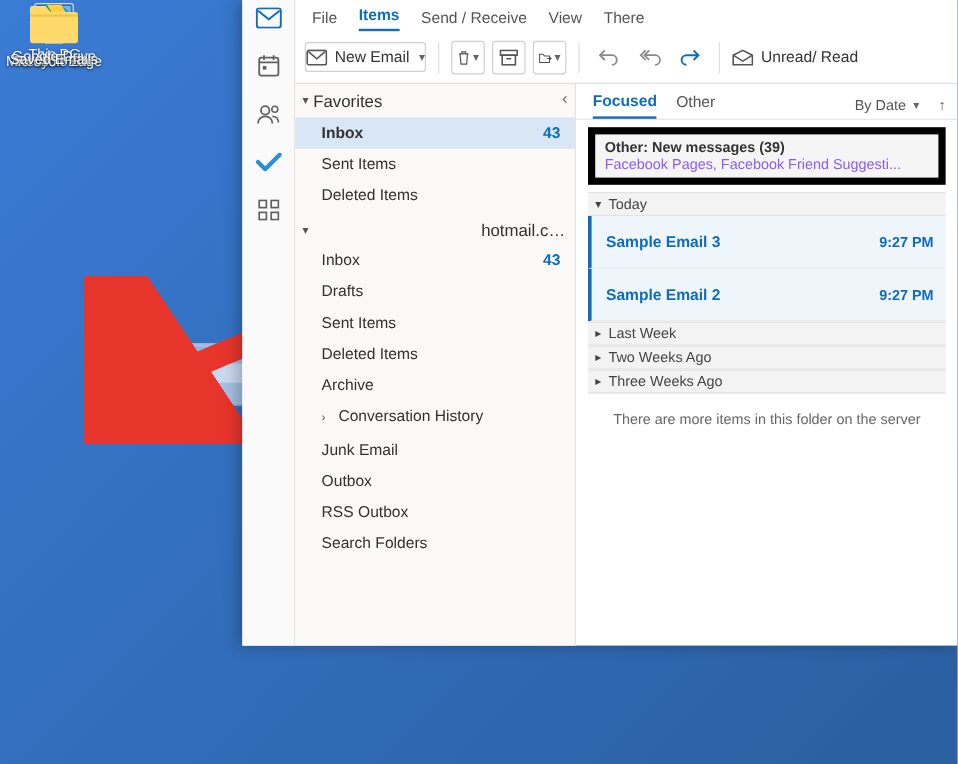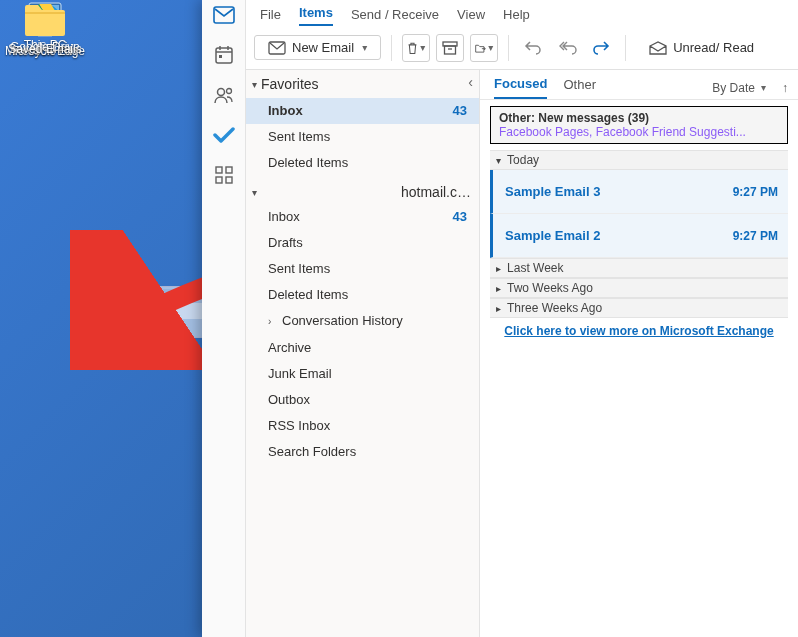--- a/index.html
+++ b/index.html
@@ -4,34 +4,34 @@
 <style>
   * { box-sizing: border-box; margin: 0; padding: 0; font-family: "Segoe UI", Tahoma, sans-serif; }
   body { width: 798px; height: 637px; overflow: hidden; background: linear-gradient(135deg,#3a7bd5,#2a5fa0); position: relative; }
   
   
   .desktop { position: absolute; left:0; top:0; width: 202px; height:637px; }
   .desktop-icon { position:absolute; width:90px; text-align:center; color:#fff; font-size:12px; text-shadow:0 1px 2px rgba(0,0,0,.8); }
   .desktop-icon .ico { display:block; margin:0 auto 4px; }
   
   
-  .outlook { position:absolute; left:202px; top:0; right:0; height:637px; background:#fff; display:flex; flex-direction:row; box-shadow:-4px 0 12px rgba(0,0,0,.25); }
+  .outlook { position:absolute; left:202px; top:0; right:0; height:538px; background:#fff; display:flex; flex-direction:row; box-shadow:-4px 0 12px rgba(0,0,0,.25); }
   
   .vrail { width:44px; background:#fafafa; border-right:1px solid #e3e3e3; display:flex; flex-direction:column; align-items:center; padding-top:4px; gap:18px; }
   .vrail .rail-ic { width:22px; height:22px; display:flex; align-items:center; justify-content:center; color:#606060; position:relative; }
   .vrail .rail-ic.active { color:#0f6cbd; }
   
   .main { flex:1; display:flex; flex-direction:column; min-width:0; }
   
   .menubar { height:26px; display:flex; align-items:flex-end; gap:18px; padding:0 14px; font-size:13px; color:#555; }
   .menubar span { padding-bottom:4px; cursor:default; }
   .menubar span.active { color:#0f6cbd; border-bottom:2px solid #0f6cbd; font-weight:600; }
   
   .toolbar { height:44px; border-bottom:1px solid #e1e1e1; display:flex; align-items:center; padding:0 8px; gap:6px; font-size:13px; color:#333; }
-  .tbtn { display:flex; align-items:center; gap:6px; padding:4px 13px; border:1px solid #d0d0d0; border-radius:3px; background:#fff; }
+  .tbtn { display:flex; align-items:center; gap:6px; padding:4px 0; border:1px solid #d0d0d0; border-radius:3px; background:#fff; }
   .tic { width:28px; height:28px; display:flex; align-items:center; justify-content:center; color:#555; border-radius:3px; }
   .tic.bord { border:1px solid #d0d0d0; padding:0 4px;}
   .tsep { width:1px; height:26px; background:#e0e0e0; margin:0 4px;}
   .chev { font-size:10px; color:#666; margin-left:2px;}
   
   .body-split { flex:1; display:flex; min-height:0; }
   
   
   .folders { width:234px; border-right:1px solid #e3e3e3; background:#faf9f8; font-size:13px; color:#323130; position:relative; overflow:hidden;}
   .fold-head { display:flex; align-items:center; padding:6px 8px 6px 6px; font-size:14px; color:#323130; }
@@ -46,21 +46,21 @@
   .acct-head .tri { font-size:10px; color:#555; }
   
   
   .msgs { flex:1; display:flex; flex-direction:column; min-width:0; font-size:13px;}
   .tabs-row { display:flex; align-items:center; padding:6px 10px 0 14px; gap:16px; border-bottom:1px solid #e6e6e6;}
   .tabs-row .tab { padding-bottom:6px; color:#555; }
   .tabs-row .tab.active { color:#0f6cbd; border-bottom:2px solid #0f6cbd; font-weight:600;}
   .tabs-row .spacer { flex:1; }
   .tabs-row .sort { font-size:12px; color:#555; display:flex; align-items:center; gap:4px;}
   
-  .other-box { margin:6px 10px; border:1px solid #000000; background:#f5f5f5; padding:4px 8px; font-size:12px; color:#333;}
+  .other-box { margin:6px 10px; border:6px solid #000000; background:#f5f5f5; padding:4px 8px; font-size:12px; color:#333;}
   .other-box .t1 { font-weight:600;}
   .other-box .t2 { color:#8b5cf6; white-space:nowrap; overflow:hidden; text-overflow:ellipsis;}
   
   .grp { display:flex; align-items:center; background:#f3f3f3; border-top:1px solid #e3e3e3; border-bottom:1px solid #e3e3e3; padding:2px 6px; font-size:12px; color:#444; margin:0 10px;}
   .grp .car { font-size:10px; margin-right:6px;}
   
   .mail { margin:0 10px; border-bottom:1px solid #ececec; padding:14px 10px 14px 12px; display:flex; justify-content:space-between; align-items:center; font-size:13px;}
   .mail.unread { border-left:3px solid #0f6cbd; background:#eef5fb;}
   .mail.unread .subj { color:#0f6cbd; font-weight:600;}
   .mail.unread .time { color:#0f6cbd; font-weight:600;}
@@ -195,21 +195,21 @@
       </div>
   </div>
 
   <div class="main">
 
     <div class="menubar">
       <span>File</span>
       <span class="active">Items</span>
       <span>Send / Receive</span>
       <span>View</span>
-      <span>Help</span>
+      <span>There</span>
     </div>
 
     <div class="toolbar">
       <div class="tbtn">
         <svg width="18" height="14" viewBox="0 0 18 14">
             <rect x="1" y="1" width="16" height="12" rx="1.5" fill="none" stroke="#555" stroke-width="1.3"></rect>
             <path d="M2 2 L9 8 L16 2" fill="none" stroke="#555" stroke-width="1.3"></path>
           </svg>
         <span>New Email</span>
         <span class="chev">▾</span>
@@ -290,33 +290,33 @@
         <div class="fitem">
             <span>Drafts</span>
           </div>
         <div class="fitem">
             <span>Sent Items</span>
           </div>
         <div class="fitem">
             <span>Deleted Items</span>
           </div>
         <div class="fitem">
+            <span>Archive</span>
+          </div>
+        <div class="fitem">
             <span><span class="pre">›</span><span>Conversation History</span></span>
           </div>
         <div class="fitem">
-            <span>Archive</span>
-          </div>
-        <div class="fitem">
             <span>Junk Email</span>
           </div>
         <div class="fitem">
             <span>Outbox</span>
           </div>
         <div class="fitem">
-            <span>RSS Inbox</span>
+            <span>RSS Outbox</span>
           </div>
         <div class="fitem">
             <span>Search Folders</span>
           </div>
       </div>
 
       <div class="msgs">
         <div class="tabs-row">
           <span class="tab active">Focused</span>
           <span class="tab">Other</span>
@@ -353,17 +353,17 @@
           </div>
         <div class="grp">
             <span class="car">▸</span>
             <span>Two Weeks Ago</span>
           </div>
         <div class="grp">
             <span class="car">▸</span>
             <span>Three Weeks Ago</span>
           </div>
 
-        <div class="more-link"><span>Click here to view more on Microsoft Exchange</span></div>
+        <div class="more-text">There are more items in this folder on the server</div>
       </div>
     </div>
   </div>
 </div>
 
 </body></html>

